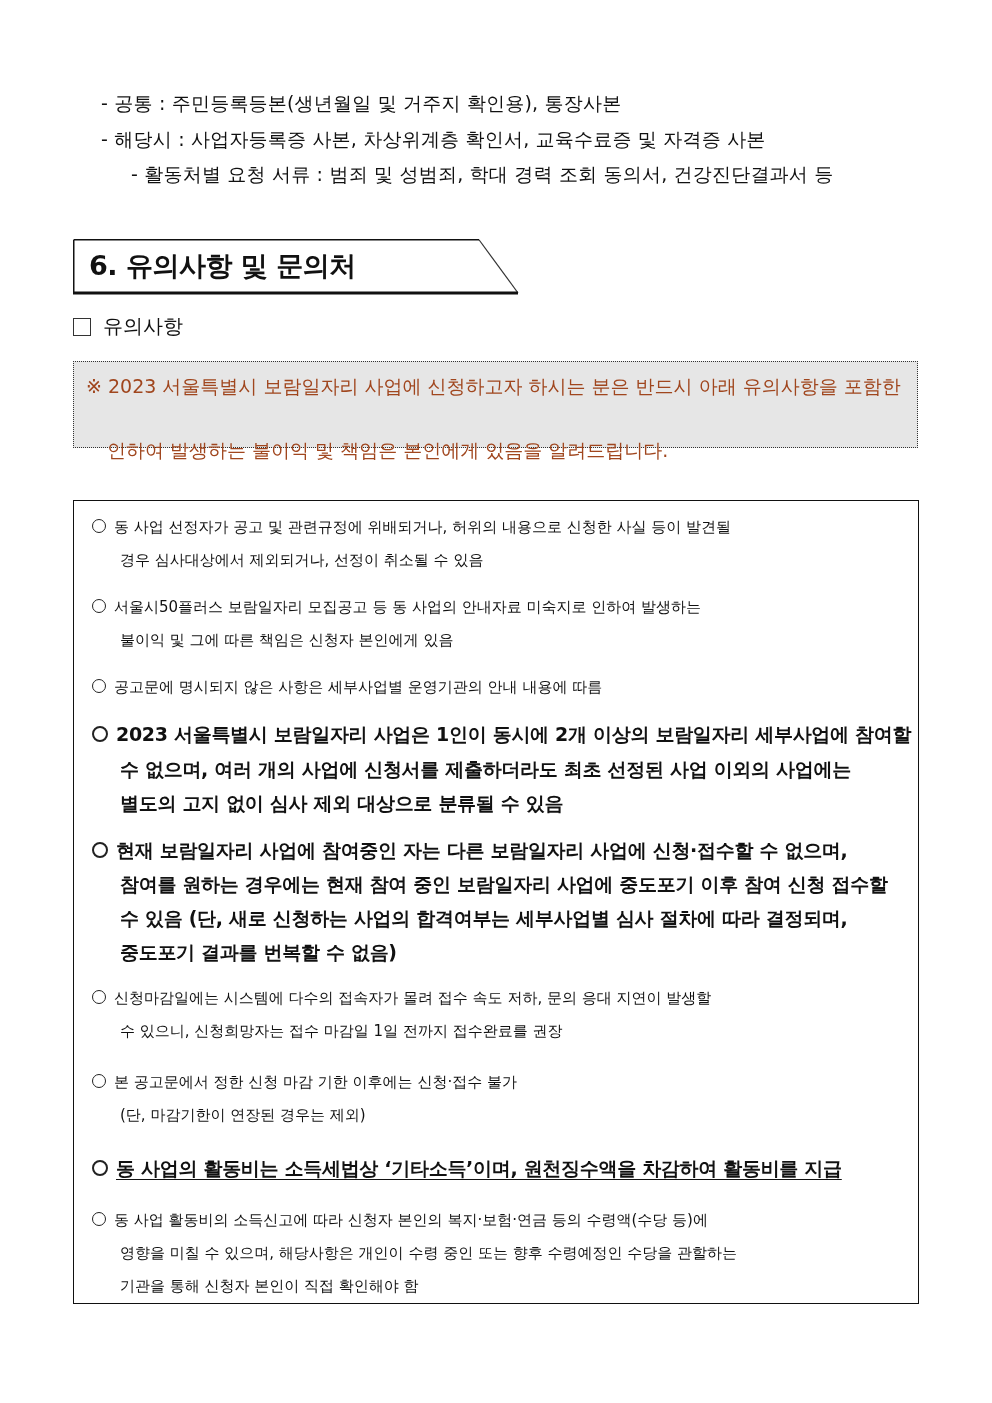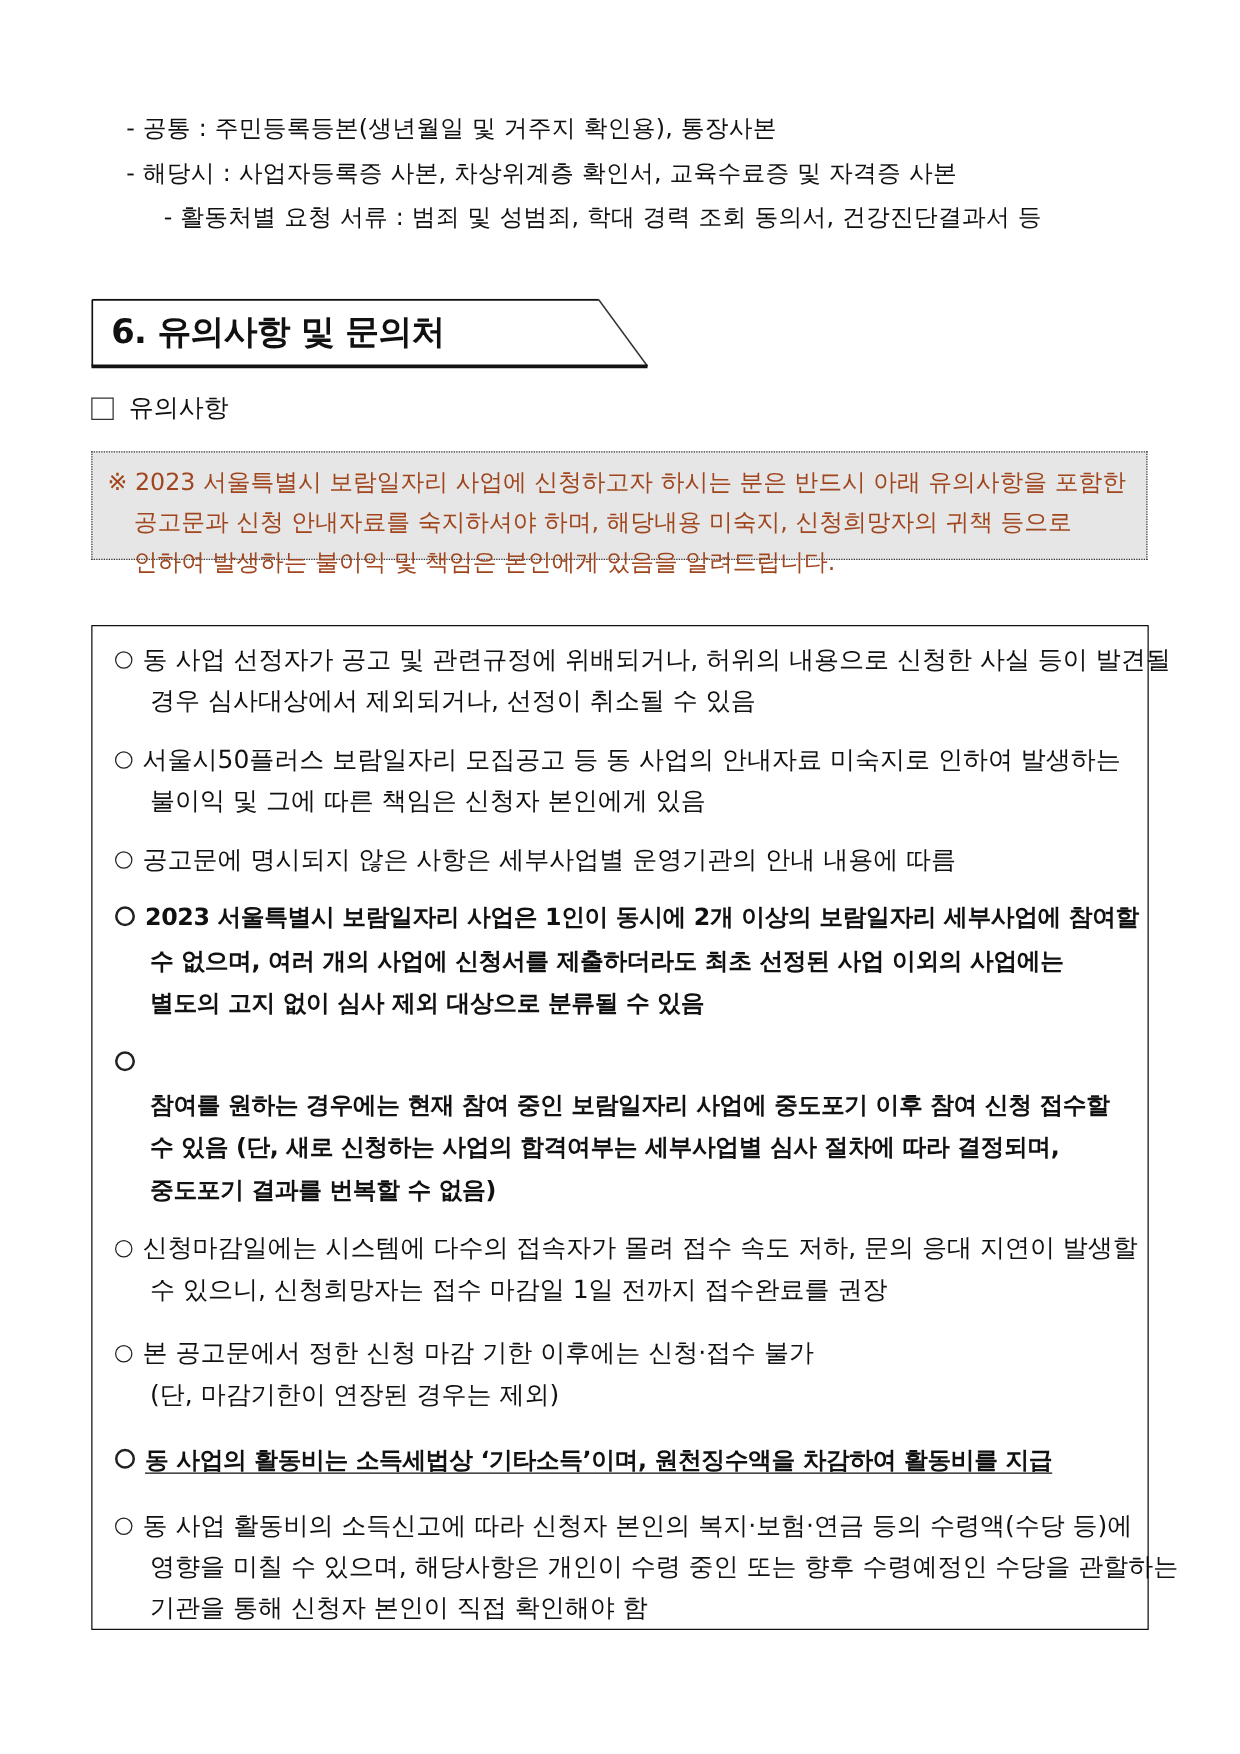--- a/index.html
+++ b/index.html
@@ -11,21 +11,21 @@
     .header-wrap svg { position: absolute; left: 0; top: 0; }
     .header-title { position: absolute; left: 16px; top: 11px; font-size: 27px; font-weight: bold; letter-spacing: -0.5px;
                     font-family: "DejaVu Sans", sans-serif; line-height: 32px; }
     .sub-heading { position: absolute; left: 73px; top: 313px; font-size: 20px; line-height: 26px; display: flex; align-items: center; }
     .checkbox { display: inline-block; width: 16px; height: 16px; border: 1.5px solid #333; margin-right: 12px; margin-top: 1px; }
     .notice { position: absolute; left: 73px; top: 361px; width: 845px; height: 87px; background: #e6e6e6;
               border: 1.5px dotted #333; box-sizing: border-box; }
     .notice .nl { position: absolute; color: #a0461e; font-size: 19px; line-height: 24px; white-space: nowrap; }
     .mainbox { position: absolute; left: 73px; top: 500px; width: 846px; height: 804px; border: 1.5px solid #111; box-sizing: border-box; }
     .item { position: absolute; left: 0; width: 100%; }
-    .item .bl { position: absolute; white-space: nowrap; font-size: 20px; line-height: 24px; }
+    .item .bl { position: absolute; white-space: nowrap; font-size: 15px; line-height: 24px; }
     .item.bold .bl { font-weight: bold; font-size: 19px; letter-spacing: -0.3px; }
     .bullet { display: inline-block; width: 14px; height: 14px; border: 1.4px solid #222; border-radius: 50%; margin-right: 8px; vertical-align: -1px; box-sizing: border-box; }
     .item.bold .bullet { border-width: 2px; width: 16px; height: 16px; }
     .u { text-decoration: underline; text-underline-offset: 4px; }
   </style>
 </head>
 <body>
 
 <div class="line req" style="top:91px;">- 공통 : 주민등록등본(생년월일 및 거주지 확인용), 통장사본</div>
 <div class="line req" style="top:127px;">- 해당시 : 사업자등록증 사본, 차상위계층 확인서, 교육수료증 및 자격증 사본</div>
@@ -41,21 +41,20 @@
   <div class="header-title">6. 유의사항 및 문의처</div>
 </div>
 
 <div class="sub-heading">
   <span class="checkbox"></span>
   <span>유의사항</span>
 </div>
 
 <div class="notice">
   <div class="nl" style="left:12px; top:12px;">※ 2023 서울특별시 보람일자리 사업에 신청하고자 하시는 분은 반드시 아래 유의사항을 포함한</div>
-  <div class="nl" style="left:33px; top:44px;">공고문과 신청 안내자료를 숙지하셔야 하며, 해당내용 미숙지, 신청희망자의 귀책 등으로</div>
   <div class="nl" style="left:33px; top:76px;">인하여 발생하는 불이익 및 책임은 본인에게 있음을 알려드립니다.</div>
 </div>
 
 <div class="mainbox">
 
   <div class="item" style="top:0;">
     <div class="bl" style="left:18px; top:14px;"><span class="bullet"></span><span>동 사업 선정자가 공고 및 관련규정에 위배되거나, 허위의 내용으로 신청한 사실 등이 발견될</span></div>
     <div class="bl" style="left:46px; top:47px;">경우 심사대상에서 제외되거나, 선정이 취소될 수 있음</div>
   </div>
 
@@ -68,21 +67,21 @@
     <div class="bl" style="left:18px; top:174px;"><span class="bullet"></span><span>공고문에 명시되지 않은 사항은 세부사업별 운영기관의 안내 내용에 따름</span></div>
   </div>
 
   <div class="item bold" style="top:0;">
     <div class="bl" style="left:18px; top:221px;"><span class="bullet"></span><span>2023 서울특별시 보람일자리 사업은 1인이 동시에 2개 이상의 보람일자리 세부사업에 참여할</span></div>
     <div class="bl" style="left:46px; top:256px;">수 없으며, 여러 개의 사업에 신청서를 제출하더라도 최초 선정된 사업 이외의 사업에는</div>
     <div class="bl" style="left:46px; top:290px;">별도의 고지 없이 심사 제외 대상으로 분류될 수 있음</div>
   </div>
 
   <div class="item bold" style="top:0;">
-    <div class="bl" style="left:18px; top:337px;"><span class="bullet"></span></div>
+    <div class="bl" style="left:18px; top:337px;"><span class="bullet"></span><span>현재 보람일자리 사업에 참여중인 자는 다른 보람일자리 사업에 신청·접수할 수 없으며,</span></div>
     <div class="bl" style="left:46px; top:371px;">참여를 원하는 경우에는 현재 참여 중인 보람일자리 사업에 중도포기 이후 참여 신청 접수할</div>
     <div class="bl" style="left:46px; top:405px;">수 있음 (단, 새로 신청하는 사업의 합격여부는 세부사업별 심사 절차에 따라 결정되며,</div>
     <div class="bl" style="left:46px; top:439px;">중도포기 결과를 번복할 수 없음)</div>
   </div>
 
   <div class="item" style="top:0;">
     <div class="bl" style="left:18px; top:485px;"><span class="bullet"></span><span>신청마감일에는 시스템에 다수의 접속자가 몰려 접수 속도 저하, 문의 응대 지연이 발생할</span></div>
     <div class="bl" style="left:46px; top:518px;">수 있으니, 신청희망자는 접수 마감일 1일 전까지 접수완료를 권장</div>
   </div>
 

